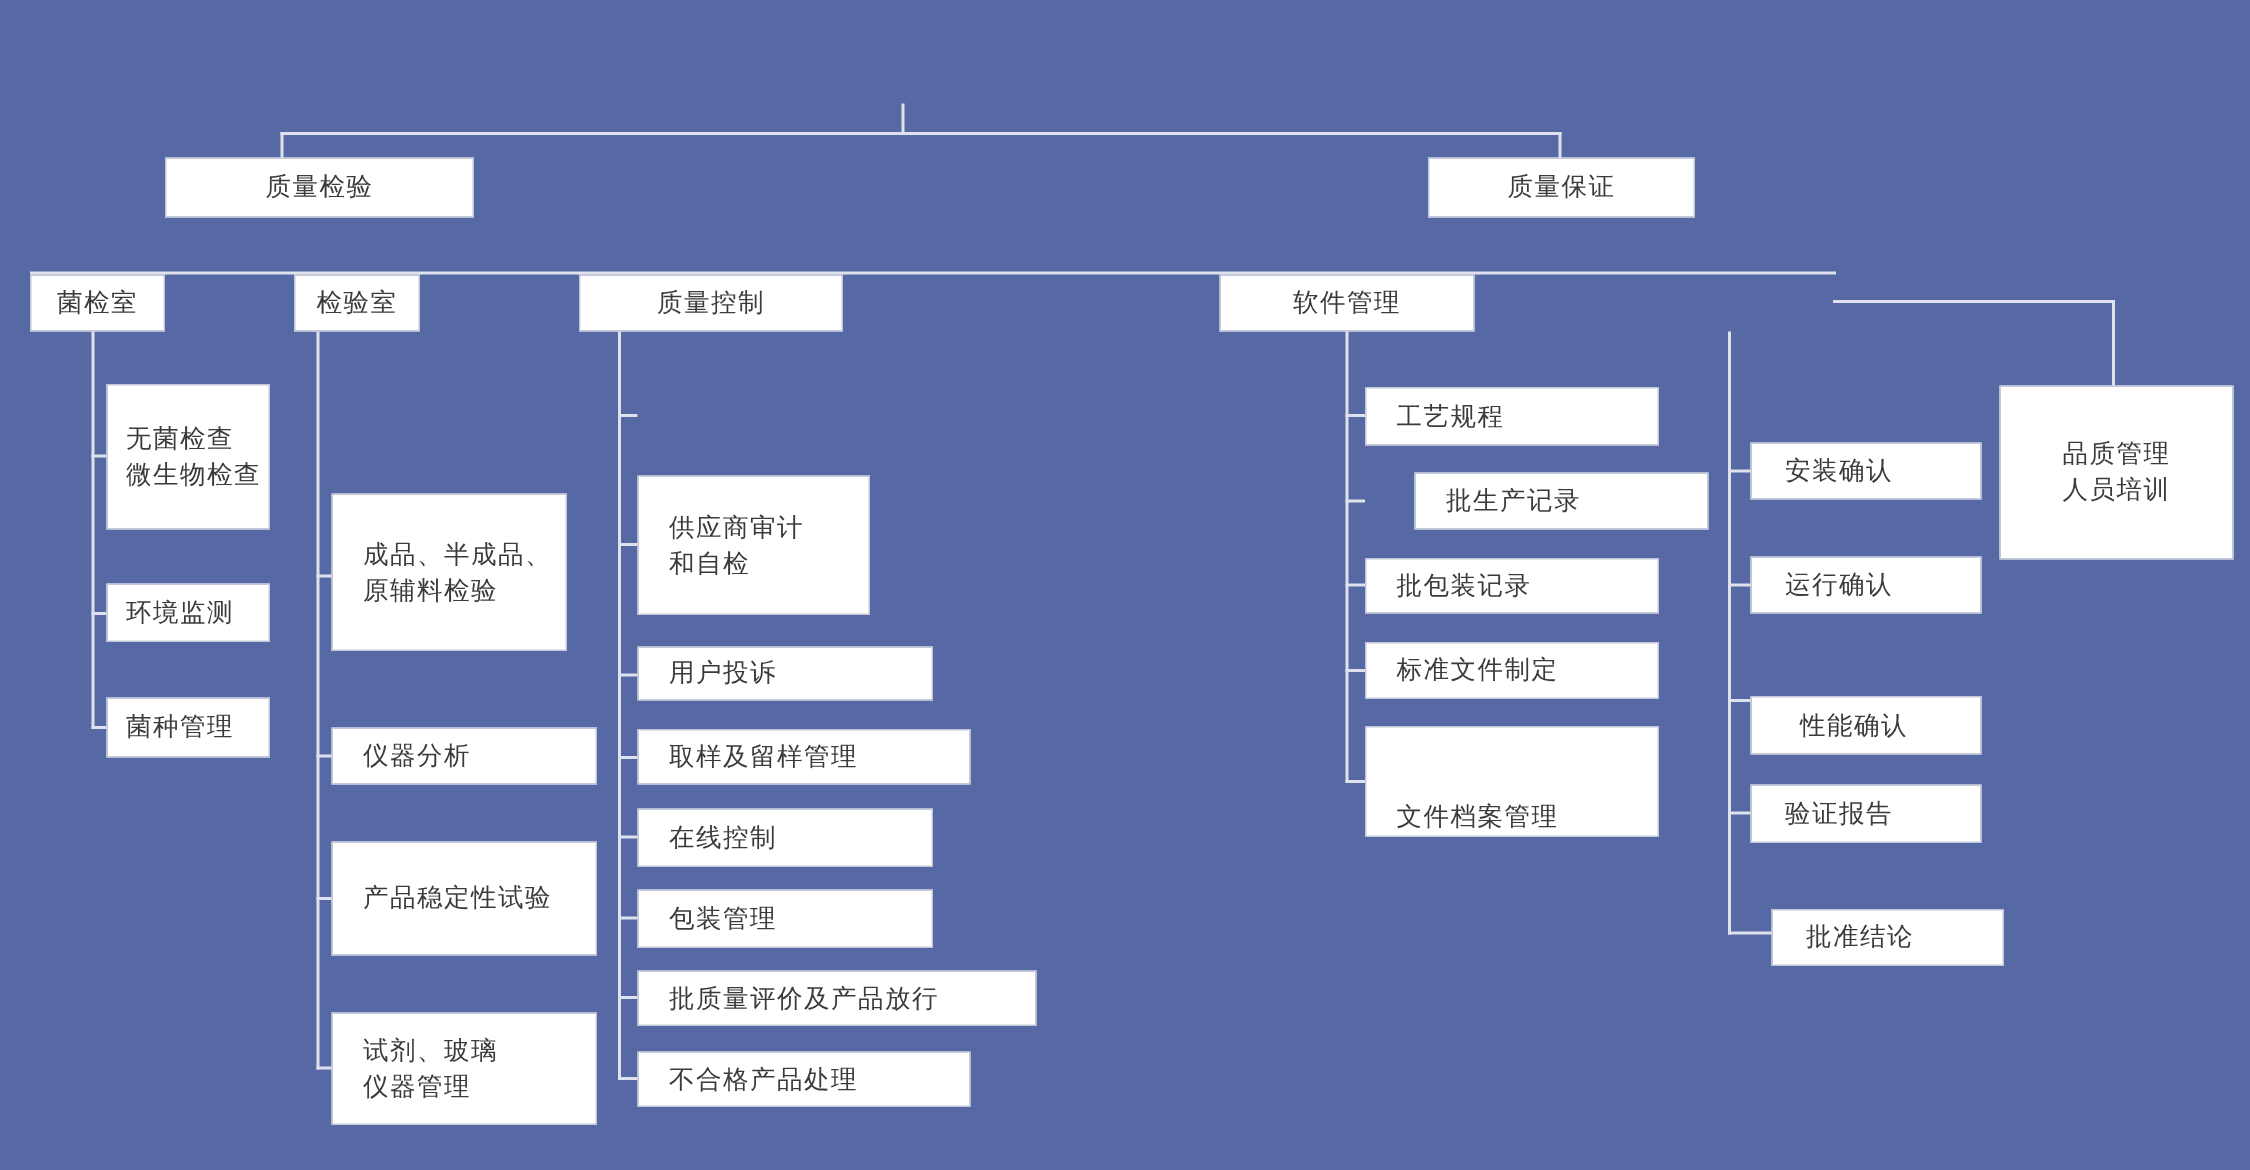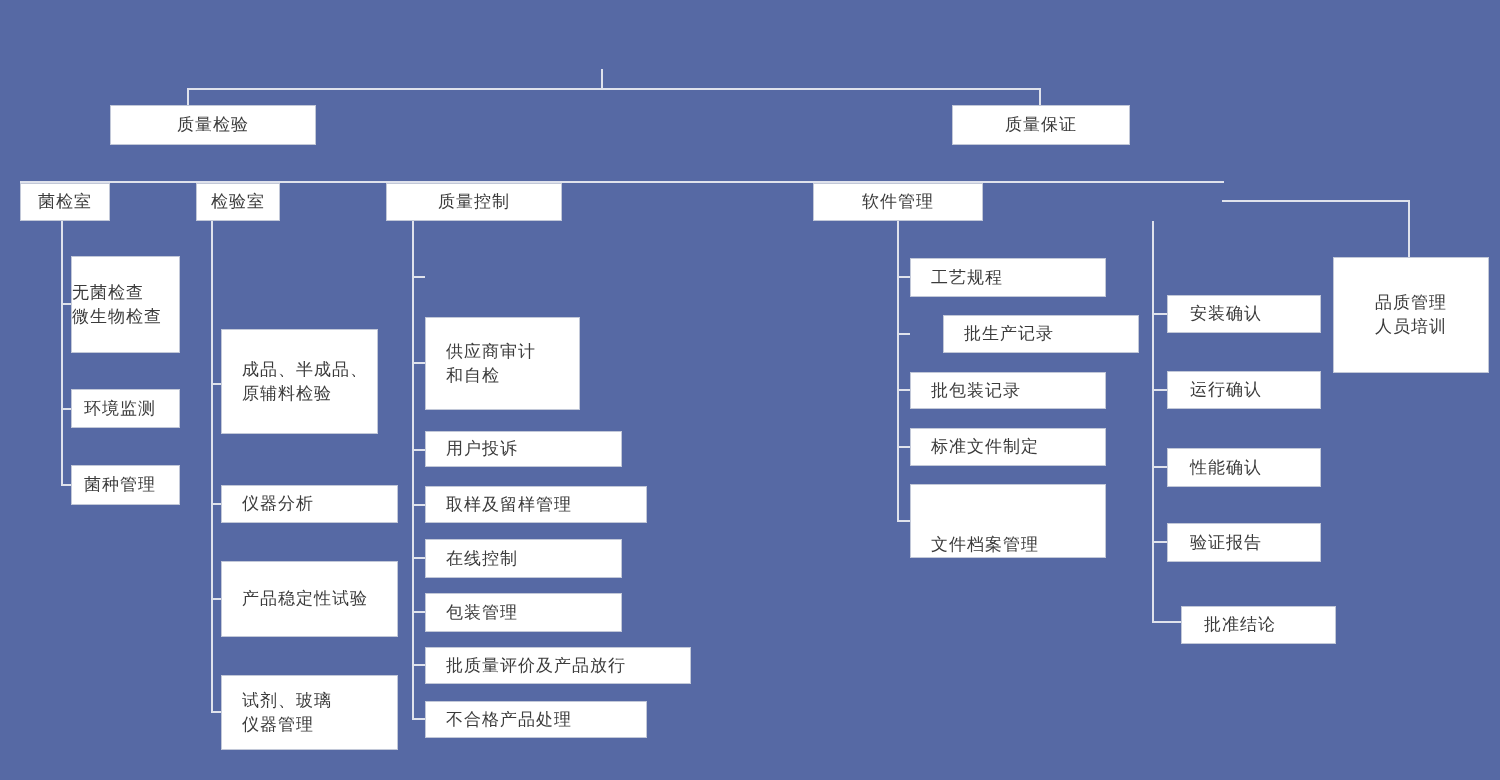--- a/index.html
+++ b/index.html
@@ -95,21 +95,21 @@
   <div class="node center" style="left:196px; top:183px; width:84px; height:38px;">
     <span class="ln">检验室</span>
   </div>
   <div class="node center" style="left:386px; top:183px; width:176px; height:38px;">
     <span class="ln">质量控制</span>
   </div>
   <div class="node center" style="left:813px; top:183px; width:170px; height:38px;">
     <span class="ln">软件管理</span>
   </div>
 
-  <div class="node" style="left:71px; top:256px; width:109px; height:97px; ">
+  <div class="node" style="left:71px; top:256px; width:109px; height:97px; padding-left:12px;">
     <span class="ln">无菌检查</span>
     <span class="ln">微生物检查</span>
   </div>
   <div class="node" style="left:71px; top:389px; width:109px; height:39px; padding-left:12px;">
     <span class="ln">环境监测</span>
   </div>
   <div class="node" style="left:71px; top:465px; width:109px; height:40px; padding-left:12px;">
     <span class="ln">菌种管理</span>
   </div>
 
@@ -166,21 +166,21 @@
   <div class="node" style="left:910px; top:484px; width:196px; height:74px; padding-left:20px;justify-content:flex-end;">
     <span class="ln">文件档案管理</span>
   </div>
 
   <div class="node" style="left:1167px; top:295px; width:154px; height:38px; padding-left:22px;">
     <span class="ln">安装确认</span>
   </div>
   <div class="node" style="left:1167px; top:371px; width:154px; height:38px; padding-left:22px;">
     <span class="ln">运行确认</span>
   </div>
-  <div class="node" style="left:1167px; top:448px; width:154px; height:39px; padding-left:22px;">
+  <div class="node" style="left:1167px; top:464px; width:154px; height:39px; padding-left:32px;">
     <span class="ln">性能确认</span>
   </div>
   <div class="node" style="left:1167px; top:523px; width:154px; height:39px; padding-left:22px;">
     <span class="ln">验证报告</span>
   </div>
   <div class="node" style="left:1181px; top:606px; width:155px; height:38px; padding-left:22px;">
     <span class="ln">批准结论</span>
   </div>
 
   <div class="node center" style="left:1333px; top:257px; width:156px; height:116px;">

